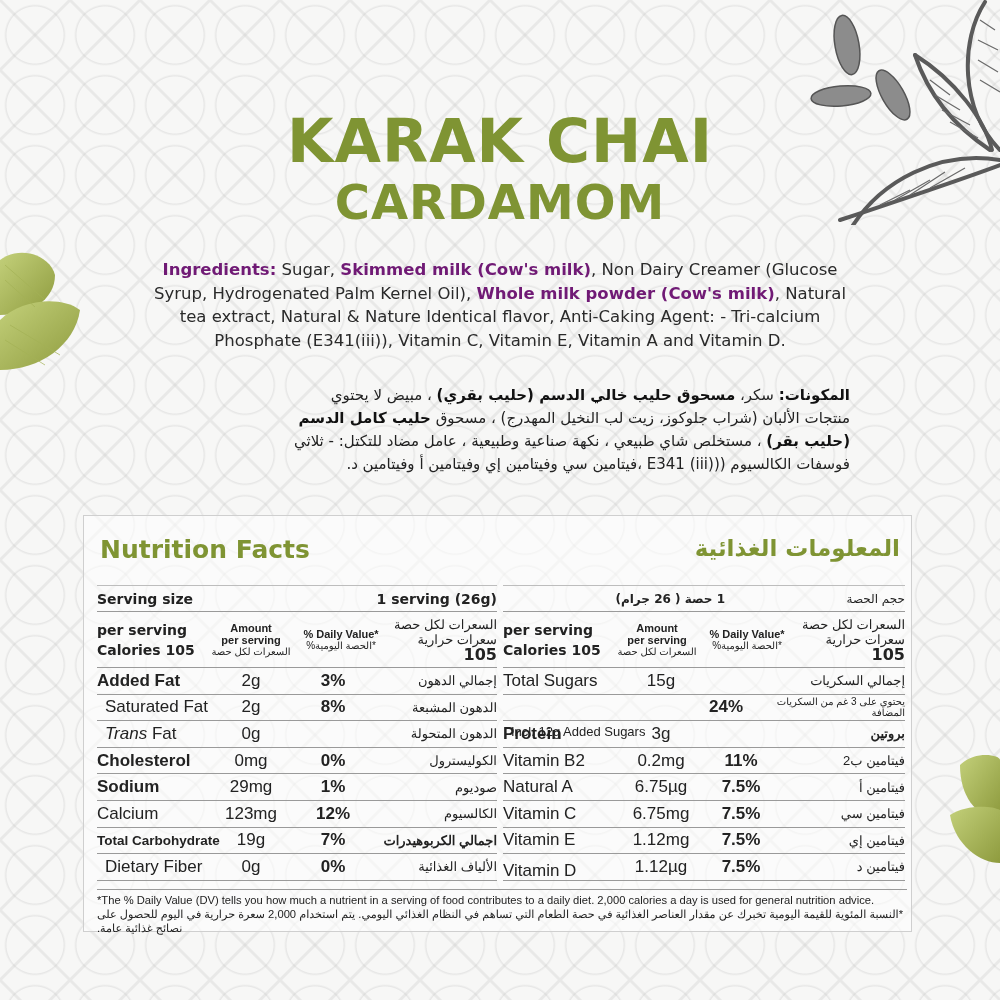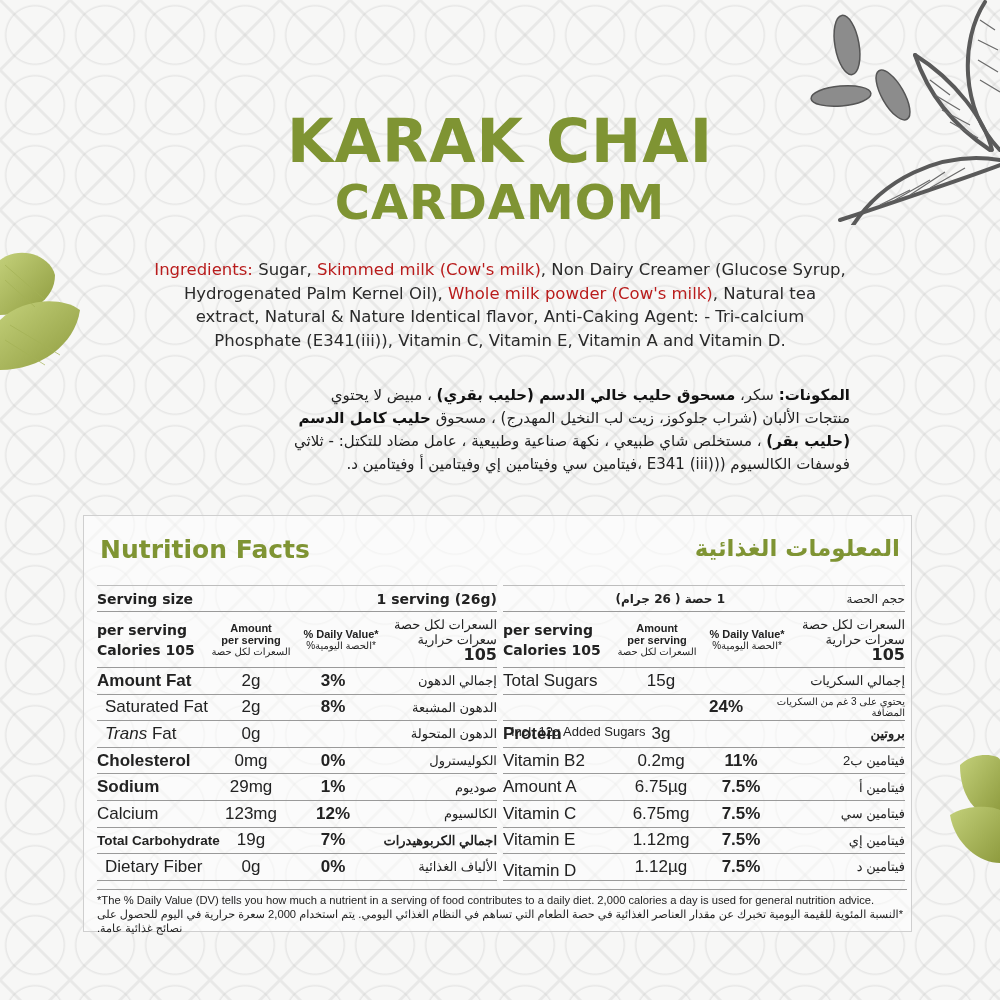--- a/index.html
+++ b/index.html
@@ -14,21 +14,21 @@
     background-size: 70px 70px, 70px 70px, 70px 70px;
     font-family: "Liberation Sans", sans-serif;
     color: #222;
   }
   .deco { position: absolute; }
   .title-block { position: absolute; top: 108px; left: 0; width: 1000px; text-align: center; color: #7f9433; font-family: "DejaVu Sans", sans-serif; font-weight: bold; }
   .title-1 { font-size: 60px; letter-spacing: 1px; line-height: 66px; }
   .title-2 { font-size: 48px; letter-spacing: 1px; line-height: 56px; margin-top: 0px; }
 
   .ingr-en { position: absolute; top: 258px; left: 150px; width: 700px; text-align: center; font-family: "DejaVu Sans", sans-serif; font-size: 16.5px; line-height: 23.5px; color: #2a2a2a; }
-  .ingr-en b { font-weight: normal; color: #b91c1c; }
+  .ingr-en b { font-weight: bold; color: #701a75; }
   .ingr-ar { position: absolute; top: 384px; left: 290px; width: 560px; direction: rtl; text-align: right; font-family: "DejaVu Sans", sans-serif; font-size: 15px; line-height: 23px; color: #222; }
   .ingr-ar b { font-weight: bold; color: #111; }
 
   .nf-box { position: absolute; left: 83px; top: 515px; width: 829px; height: 417px; background: rgba(255,255,255,0.55); border: 1px solid #cfcfcf; }
   .nf-title { position: absolute; left: 100px; top: 535px; font-family: "DejaVu Sans", sans-serif; font-weight: bold; font-size: 25px; color: #7f9433; }
   .nf-title-ar { position: absolute; right: 100px; top: 535px; direction: rtl; font-family: "DejaVu Sans", sans-serif; font-weight: bold; font-size: 23px; color: #7f9433; }
 
   .col { position: absolute; top: 585px; }
   .col-left { left: 97px; width: 400px; }
   .col-right { left: 503px; width: 402px; }
@@ -130,21 +130,21 @@
       <div>% Daily Value*</div>
       <div class="ar">%الحصة اليومية*</div>
     </div>
     <div class="c4 hdr-ar">
       <div>السعرات لكل حصة</div>
       <div><span>سعرات حرارية</span> <span class="big">105</span></div>
     </div>
   </div>
 
   <div class="row nut">
-    <span class="c1 bold">Amount Fat</span>
+    <span class="c1 bold">Added Fat</span>
     <span class="c2">2g</span>
     <span class="c3">3%</span>
     <span class="c4">إجمالي الدهون</span>
   </div>
   <div class="row nut">
     <span class="c1 indent">Saturated Fat</span>
     <span class="c2">2g</span>
     <span class="c3">8%</span>
     <span class="c4">الدهون المشبعة</span>
   </div>
@@ -228,21 +228,21 @@
     <span class="c3"></span>
     <span class="c4 bold">بروتين</span>
   </div>
   <div class="row nut">
     <span class="c1" style="width:118px;">Vitamin B2</span>
     <span class="c2" style="width:80px;">0.2mg</span>
     <span class="c3">11%</span>
     <span class="c4">فيتامين ب2</span>
   </div>
   <div class="row nut">
-    <span class="c1" style="width:118px;">Amount A</span>
+    <span class="c1" style="width:118px;">Natural A</span>
     <span class="c2" style="width:80px;">6.75µg</span>
     <span class="c3">7.5%</span>
     <span class="c4">فيتامين أ</span>
   </div>
   <div class="row nut">
     <span class="c1" style="width:118px;">Vitamin C</span>
     <span class="c2" style="width:80px;">6.75mg</span>
     <span class="c3">7.5%</span>
     <span class="c4">فيتامين سي</span>
   </div>

